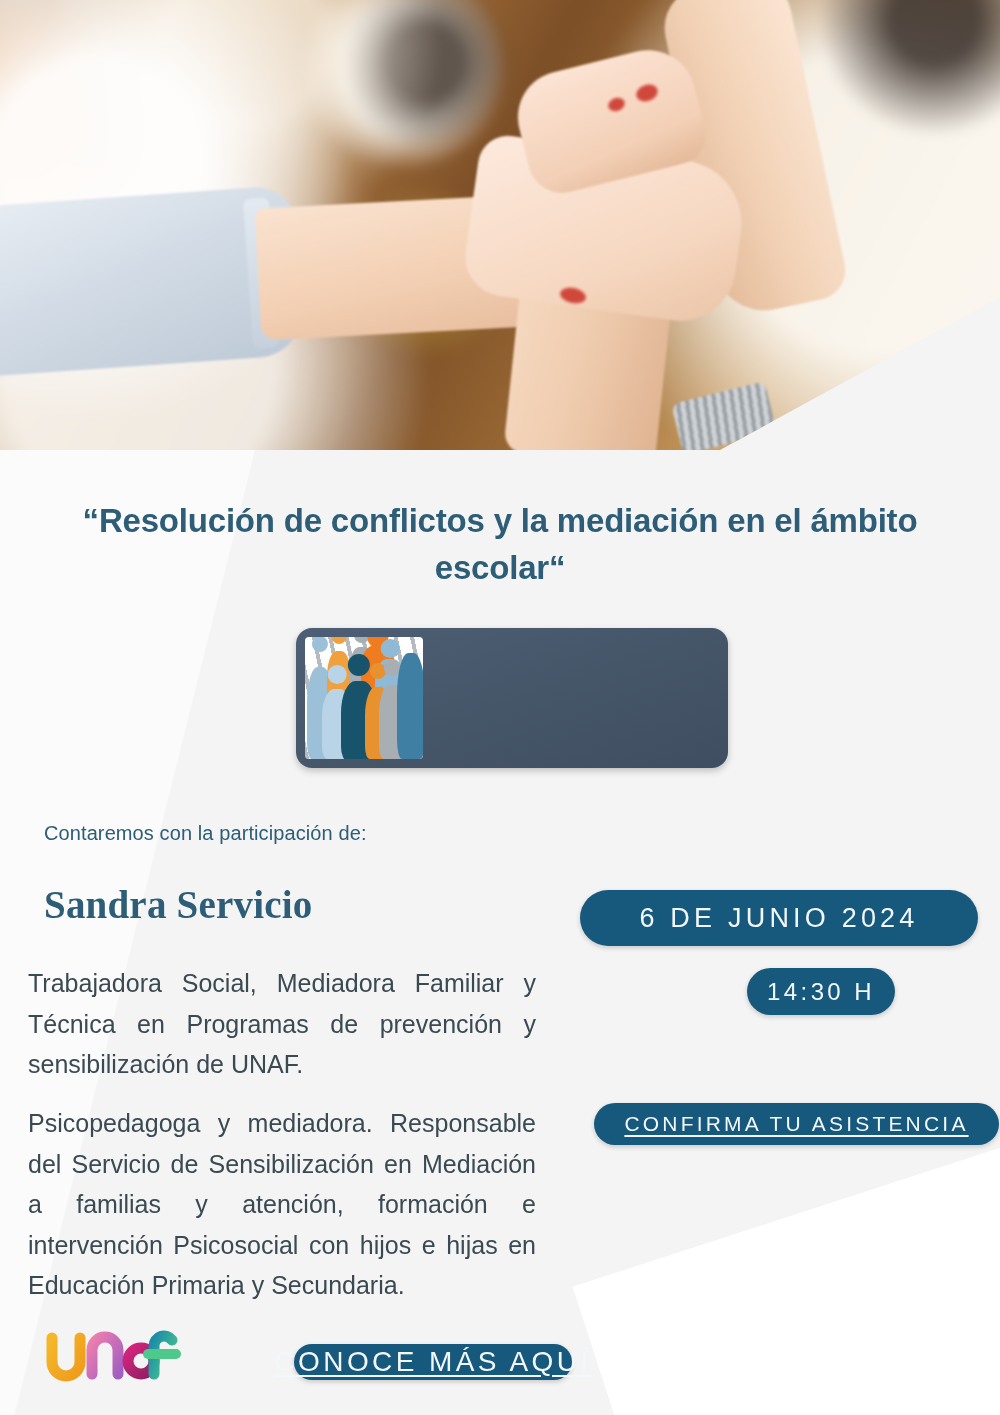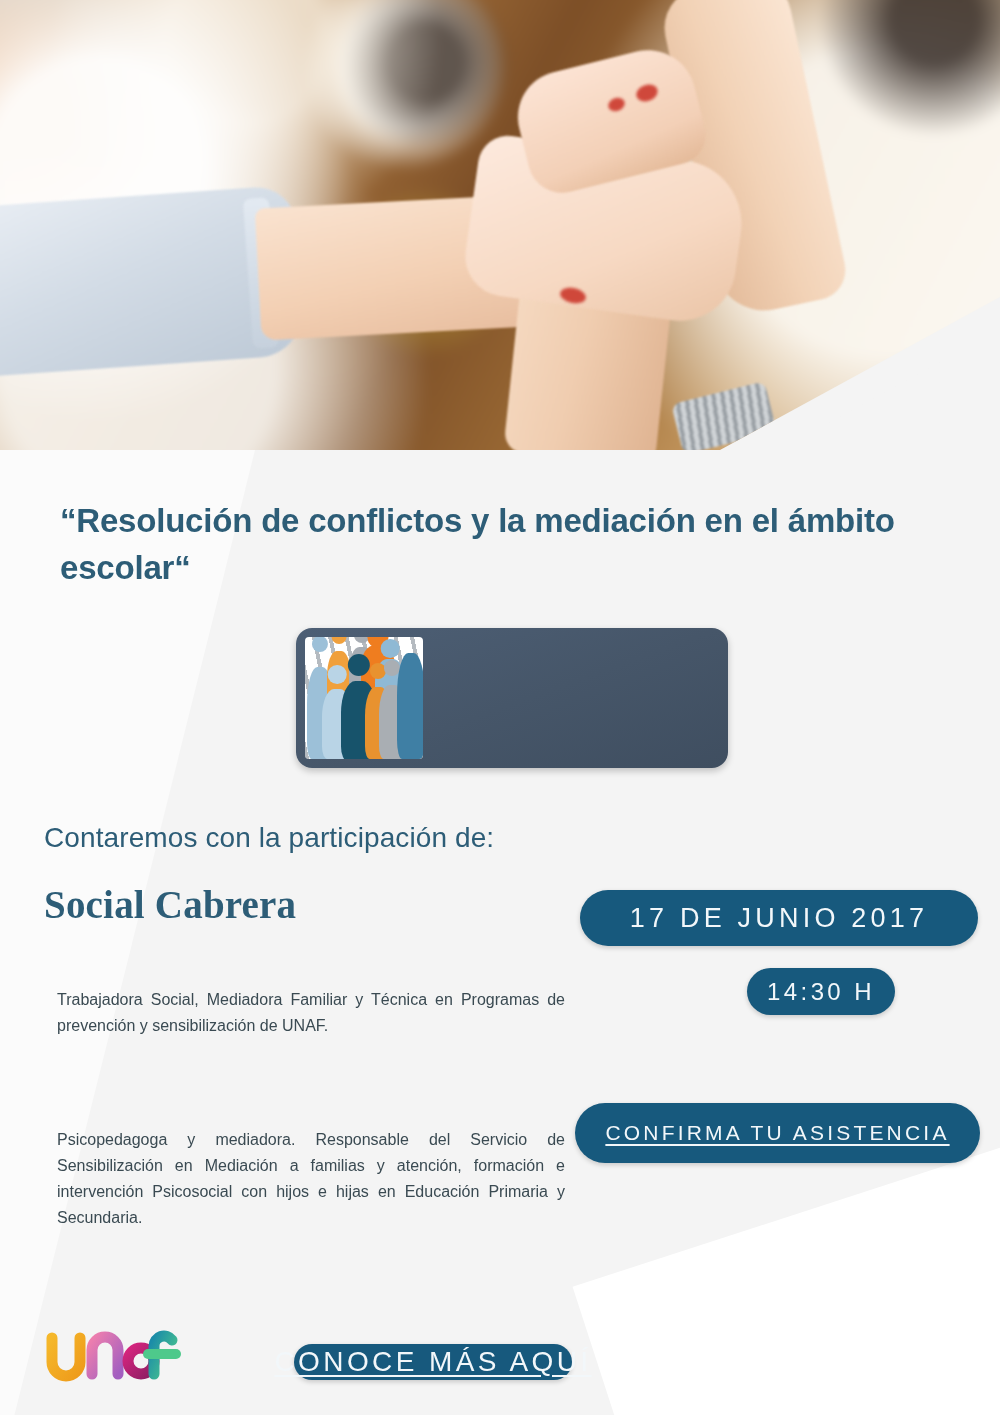--- a/index.html
+++ b/index.html
@@ -165,21 +165,21 @@
     transform: rotate(-14deg);
     filter: blur(1.1px);
   }
 
   
   .headline {
     position: absolute;
     left: 60px; top: 498px;
     width: 880px;
     z-index: 4;
-    text-align: left;
+    text-align: center;
     font-size: 33px;
     font-weight: bold;
     line-height: 1.42;
     color: #2d5d77;
     letter-spacing: -0.2px;
   }
 
   
   .brand {
     position: absolute;
@@ -228,44 +228,43 @@
     height: 6px;
     background: #d4b43a;
     border-radius: 2px;
   }
 
   
   .intro {
     position: absolute;
     left: 44px; top: 822px;
     z-index: 4;
-    font-size: 28px;
+    font-size: 20px;
     color: #2d5d77;
     letter-spacing: .1px;
   }
   .speaker {
     position: absolute;
     left: 44px; top: 882px;
     z-index: 4;
     font-family: "Liberation Serif", serif;
     font-weight: bold;
     font-size: 39px;
     color: #2d5d77;
     letter-spacing: .2px;
   }
   .bio {
     position: absolute;
-    left: 57px;
+    left: 28px;
     width: 508px;
     z-index: 4;
-    font-size: 16px;
+    font-size: 25px;
     line-height: 1.62;
     color: #3a4a52;
     text-align: justify;
-    margin-top: 24px;
   }
   .bio-1 { top: 963px; }
   .bio-2 { top: 1103px; }
 
   
   .pill {
     position: absolute;
     z-index: 4;
     background: #17597d;
     color: #f2f7fa;
@@ -282,22 +281,22 @@
     font-size: 27px;
     letter-spacing: 4.2px;
   }
   .pill-time {
     left: 747px; top: 968px;
     width: 148px; height: 47px;
     font-size: 24px;
     letter-spacing: 3.4px;
   }
   .pill-cta {
-    left: 575px; top: 1103px;
-    width: 405px; height: 60px;
+    left: 594px; top: 1103px;
+    width: 405px; height: 42px;
     font-size: 21px;
     letter-spacing: 3.2px;
     text-decoration: underline;
     text-underline-offset: 4px;
   }
   .pill-more {
     left: 294px; top: 1344px;
     width: 278px; height: 36px;
     font-size: 28px;
     letter-spacing: 3.4px;
@@ -357,25 +356,25 @@
       <div class="fig" style="left:56px; top:8px;  width:34px; height:54px; background:#ef7d1f;"></div>
       <div class="fig" style="left:70px; top:22px; width:30px; height:58px; background:#8fb9d4;"></div>
       <div class="fig" style="left:36px; top:44px; width:36px; height:80px; background:#17536b;"></div>
       <div class="fig" style="left:60px; top:50px; width:26px; height:72px; background:#e8922f;"></div>
       <div class="fig" style="left:74px; top:48px; width:26px; height:74px; background:#a9aeb3;"></div>
       <div class="fig" style="left:92px; top:16px; width:28px; height:106px; background:#3f7fa4;"></div>
     </div>
   </div>
 
   <div class="intro">Contaremos con la participación de:</div>
-  <div class="speaker">Social Cabrera</div>
+  <div class="speaker">Sandra Servicio</div>
   <p class="bio bio-1">Trabajadora Social, Mediadora Familiar y Técnica en Programas de prevención y sensibilización de UNAF.</p>
   <p class="bio bio-2">Psicopedagoga y mediadora. Responsable del Servicio de Sensibilización en Mediación a familias y atención, formación e intervención Psicosocial con hijos e hijas en Educación Primaria y Secundaria.</p>
 
-  <div class="pill pill-date">17 DE JUNIO 2017</div>
+  <div class="pill pill-date">6 DE JUNIO 2024</div>
   <div class="pill pill-time">14:30 H</div>
 
   <a class="pill pill-cta" href="#">CONFIRMA TU ASISTENCIA</a>
   <a class="pill pill-more" href="#">CONOCE MÁS AQUÍ</a>
 
   <div class="unaf">
     <svg width="160" height="60" viewBox="0 0 160 60">
       <defs>
         <linearGradient id="gu" x1="0" y1="0" x2="1" y2="1">
           <stop offset="0" stop-color="#f5b72a"></stop>

